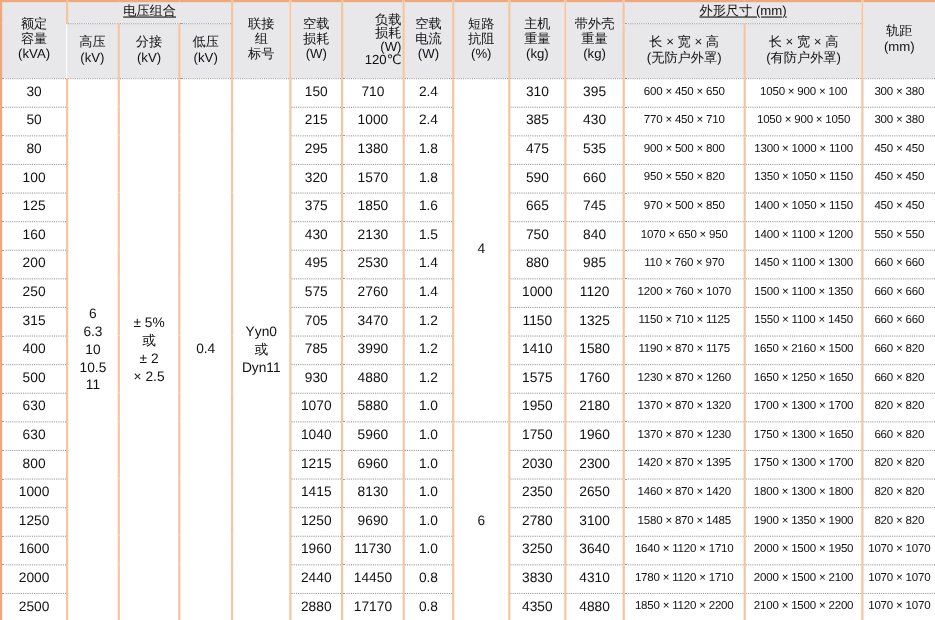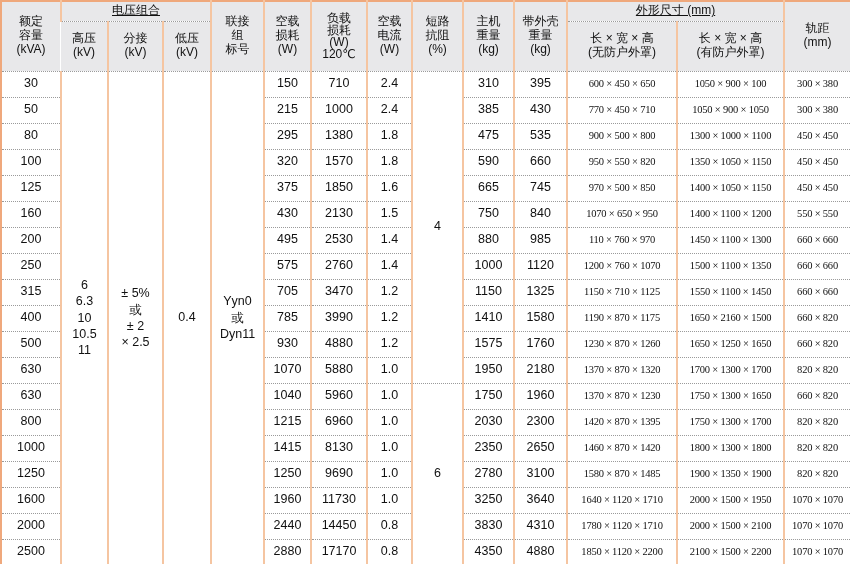--- a/index.html
+++ b/index.html
@@ -22,30 +22,30 @@
     white-space: pre-line;
   }
   th {
     background: #e8e8ea;
     font-weight: normal;
     font-size: 12px; line-height: 1.16;
     border-left: 2px solid #f5c5a1;
   }
   thead tr.group-row { height: 20px; }
   thead tr.sub-row { height: 50px; }
-  th.load-loss-hd { line-height: 1.02; }
+  th.load-loss-hd { line-height: 1.02; text-align: right; }
   th.group-hd { border-bottom: 1px dotted #9a9a9a; text-decoration: underline; }
   tbody td {
     font-size: 12.5px; line-height: 1.25;
     border-left: 2px solid #f5c5a1;
     border-top: 1px dotted #9a9a9a;
     background: #ffffff;
   }
   tbody tr { height: 26px; }
-  td.dim { font-size: 10.5px; letter-spacing: -0.2px; font-family: Liberation Serif, serif; }
+  td.dim { font-size: 10.5px; letter-spacing: -0.2px; }
   td.multiline { line-height: 1.3; }
   th:first-child, td:first-child { border-left: none; }
 </style>
 </head>
 <body>
 
 <table class="spec">
   <colgroup>
     <col style="width:60px">
       <col style="width:47px">

